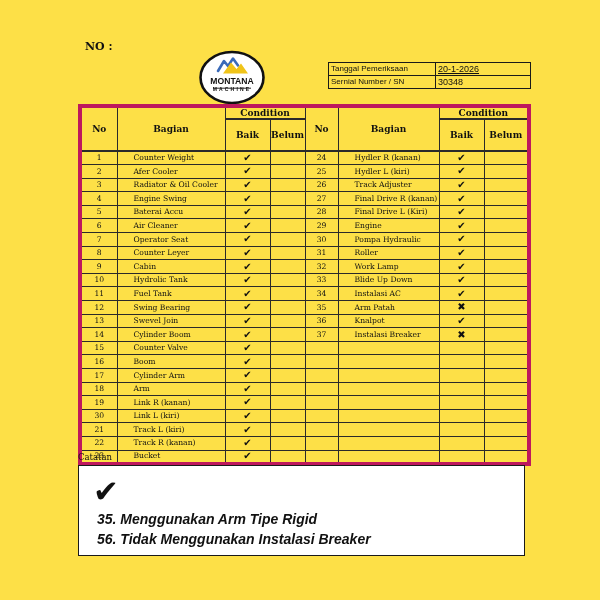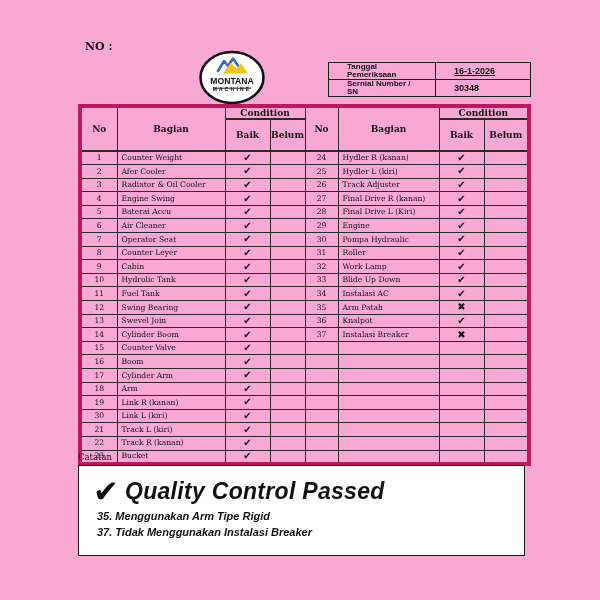--- a/index.html
+++ b/index.html
@@ -1,38 +1,38 @@
 <!DOCTYPE html>
 <html><head>
 <meta charset="utf-8">
 <style>
   * { margin:0; padding:0; box-sizing:border-box; }
   html,body { background:#ffffff; }
   .page {
-    position:relative; width:600px; height:600px; background:#f9a8d4;
+    position:relative; width:600px; height:600px; background:#fde047;
     font-family:"Liberation Sans", sans-serif; color:#111;
   }
   .no-label {
     position:absolute; left:85px; top:40px;
     font-family:"DejaVu Serif", serif; font-weight:bold; font-size:11px;
   }
   .doc-title {
     position:absolute; left:262px; top:40px; width:190px; text-align:center;
     font-weight:bold; font-size:13.5px; letter-spacing:.2px;
   }
   .logo { position:absolute; left:198px; top:50px; }
 
   
   .info-table {
     position:absolute; left:328px; top:62px; width:202px;
     border-collapse:collapse; table-layout:fixed;
   }
   .info-table td {
-    border:1.5px solid #1a1a1a; height:13px; padding:0 18px;
-    font-size:8px; font-weight:bold; line-height:1; vertical-align:middle;
+    border:1.5px solid #1a1a1a; height:13px; padding:0 2px;
+    font-size:8px; font-weight:normal; line-height:1; vertical-align:middle;
   }
   .info-table td.val { font-size:9px; }
   .info-table td.val.u { text-decoration:underline; }
 
   
   .main-table {
     position:absolute; left:78px; top:104px; width:449px;
     border-collapse:collapse; table-layout:fixed;
     font-family:"DejaVu Serif", serif;
   }
@@ -40,21 +40,21 @@
     border:1px solid #2a2a2a; padding:0; line-height:1; vertical-align:middle;
   }
   .main-table { border:4px solid #be185d; }
   .main-table thead th {
     font-size:9px; font-weight:bold; text-align:center; height:13px;
     border-bottom-width:2px;
   }
   .main-table thead tr.sub th { height:32px; }
   .main-table tbody td { height:13.6px; font-size:7.6px; }
   .main-table td.c-no { text-align:center; }
-  .main-table td.c-bagian { text-align:left; padding-left:4px; }
+  .main-table td.c-bagian { text-align:left; padding-left:16px; }
   .main-table td.c-mark {
     text-align:center; font-family:"DejaVu Sans", sans-serif;
     font-weight:bold; font-size:10px;
   }
 
   
   .catatan-label {
     position:absolute; left:78px; top:452px;
     font-family:"DejaVu Serif", serif; font-size:8.5px;
   }
@@ -67,21 +67,21 @@
   }
   .qc-check {
     font-family:"DejaVu Sans", sans-serif; font-weight:bold;
     font-size:31px; line-height:1; margin-right:6px;
   }
   .qc-text {
     font-weight:bold; font-style:italic; font-size:23px; letter-spacing:.3px;
   }
   .qc-notes { margin-left:18px; }
   .qc-note {
-    font-weight:bold; font-style:italic; font-size:11px; line-height:1.45;
+    font-weight:bold; font-style:italic; font-size:14px; line-height:1.45;
   }
 </style>
 </head>
 <body>
 
 <div class="page">
 
   <div class="no-label">NO :</div>
 
 
@@ -97,21 +97,21 @@
   </div>
 
   <table class="info-table">
     <colgroup>
         <col style="width:107px">
         <col style="width:95px">
       </colgroup>
     <tbody>
         <tr>
       <td>Tanggal Pemeriksaan</td>
-      <td class="val u">16-1-2026</td>
+      <td class="val u">20-1-2026</td>
     </tr>
     <tr>
       <td>Sernial Number / SN</td>
       <td class="val">30348</td>
     </tr>
   </tbody>
     </table>
 
   <table class="main-table">
     <colgroup>
@@ -372,21 +372,20 @@
           <td class="c-mark"></td>
         </tr>
       </tbody>
   </table>
 
   <div class="catatan-label">Catatan</div>
 
   <div class="catatan-box">
     <div class="qc-row">
       <span class="qc-check">✔</span>
-      <span class="qc-text">Quality Control Passed</span>
     </div>
     <div class="qc-notes">
       <div class="qc-note">35. Menggunakan Arm Tipe Rigid</div>
-      <div class="qc-note">37. Tidak Menggunakan Instalasi Breaker</div>
+      <div class="qc-note">56. Tidak Menggunakan Instalasi Breaker</div>
     </div>
   </div>
 
 </div>
 
 </body></html>

